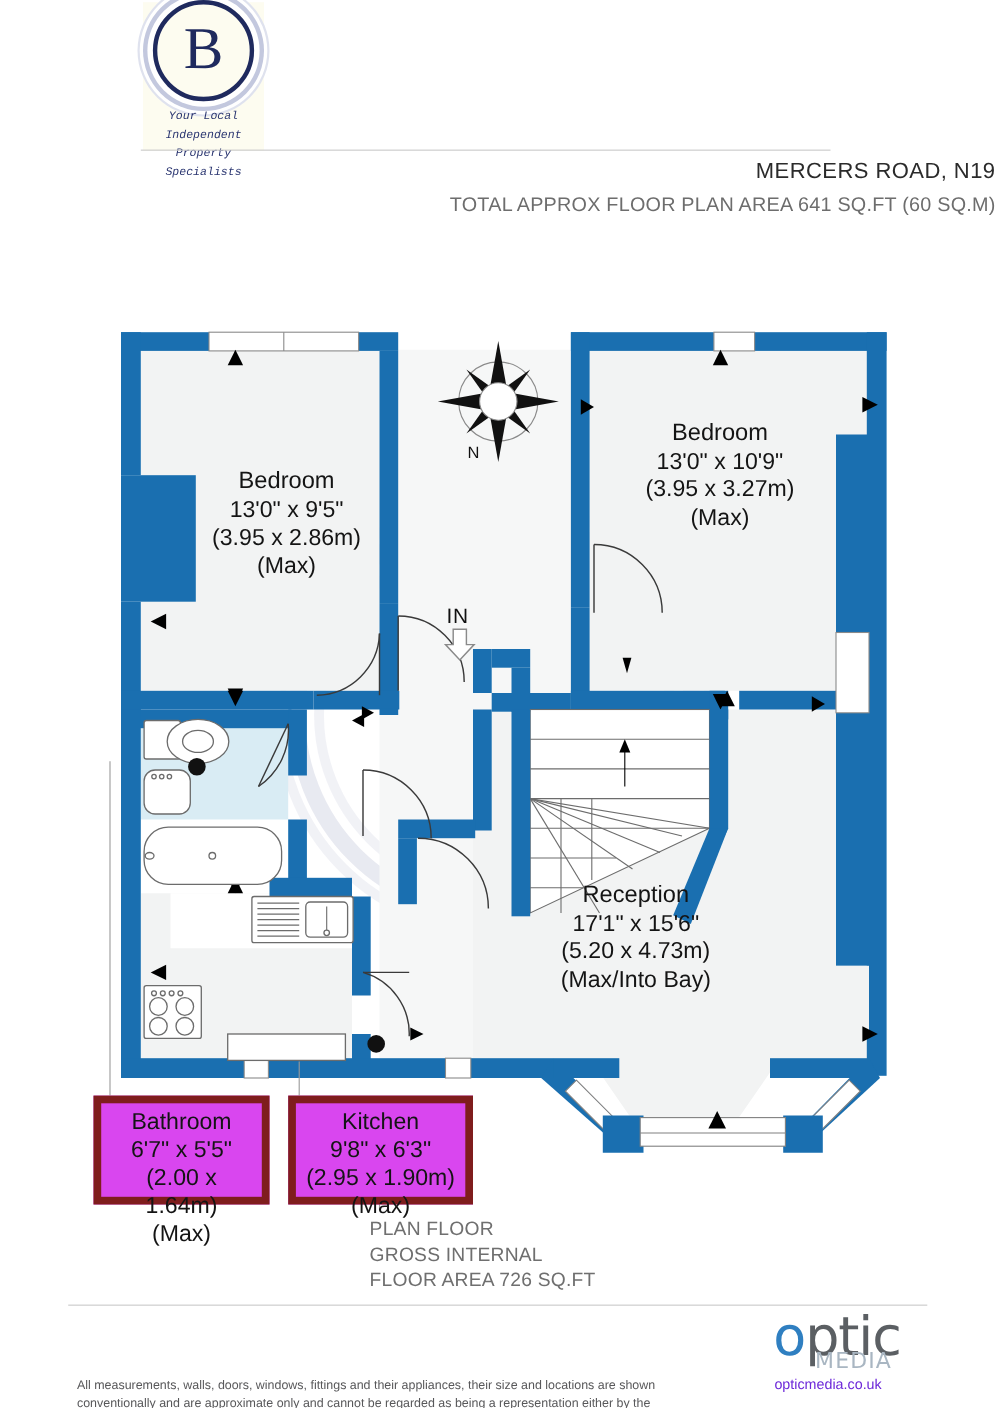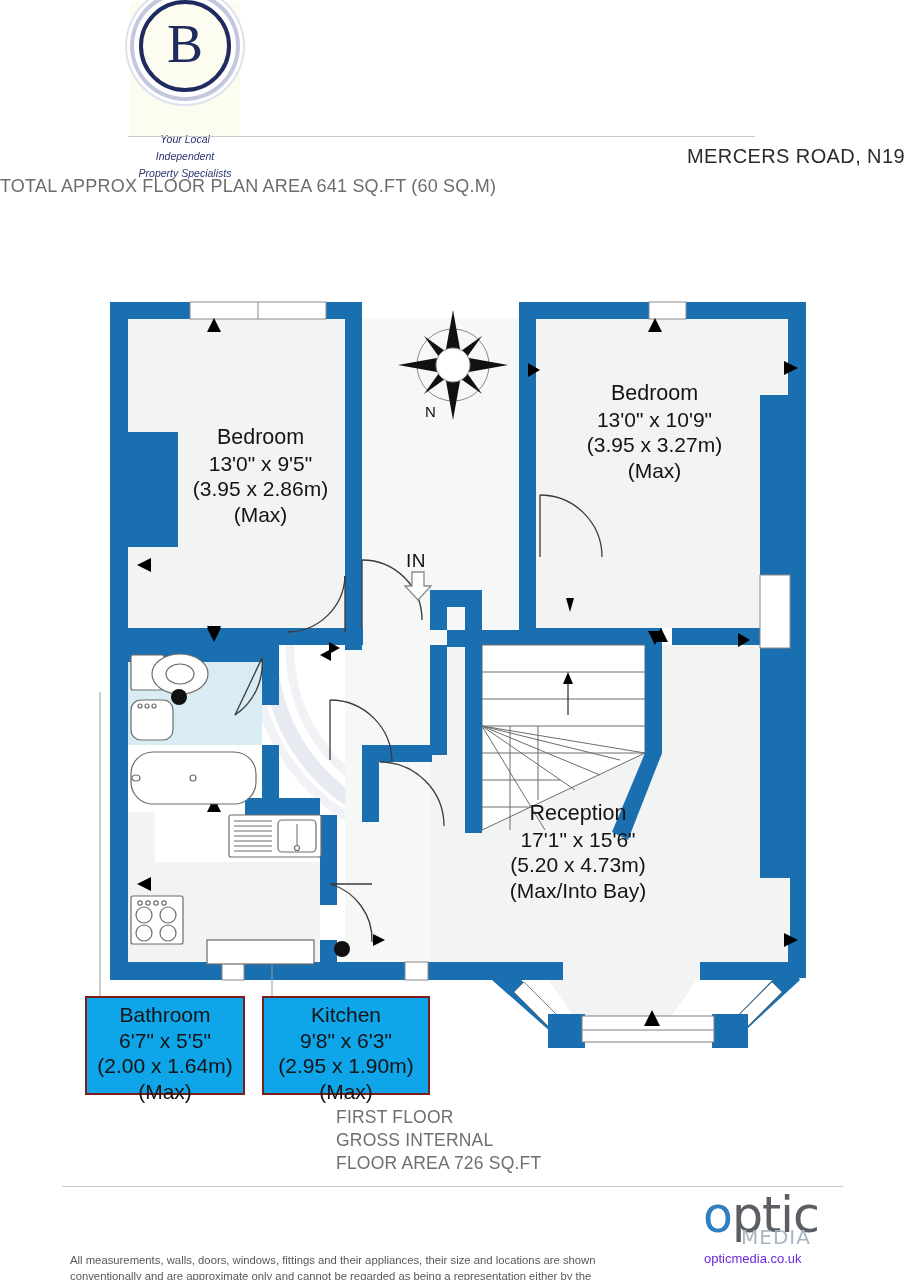--- a/index.html
+++ b/index.html
@@ -25,32 +25,32 @@
     box-shadow:0 0 0 5px #ffffff, 0 0 0 9px #c3c8de, 0 0 0 12px #ffffff, 0 0 0 14px #dfe2ee;
     display:flex;align-items:center;justify-content:center;
   }
   .logo-circle span{
     font-family:"Liberation Serif", serif;
     font-size:54px;color:#1f2a5e;line-height:1;margin-top:-4px;
   }
   .logo-tag{
     position:absolute;left:0;right:0;top:96px;
     text-align:center;color:#2a3570;
-    font-family:Liberation Sans, sans-serif;
-    font-size:10.5px;line-height:17px;font-style:italic;margin-top:33px;
+    font-family:Liberation Mono, monospace;
+    font-size:10.5px;line-height:17px;font-style:italic;
   }
   .hdr-rule{
     position:absolute;left:128px;top:136px;width:627px;height:1px;background:#c9c9c9;
   }
   .addr{
     position:absolute;left:0;right:0;top:145px;text-align:right;
     font-size:20px;letter-spacing:0.4px;color:#2b2b2b;
   }
   .area-line{
-    position:absolute;left:0;right:0;top:176px;text-align:left;
+    position:absolute;left:0;right:0;top:176px;text-align:right;
     font-size:18px;letter-spacing:0.2px;color:#6d6d6d;
   }
 
   
   .watermark{
     position:absolute;left:255px;top:455px;width:390px;height:390px;
     opacity:.55;pointer-events:none;
   }
 
   
@@ -58,21 +58,21 @@
 
   
   .rlabel{
     position:absolute;text-align:center;font-size:21px;line-height:25.5px;color:#141414;
     white-space:nowrap;
   }
   .rlabel .nm{font-size:21.5px;}
 
   
   .callout{
-    position:absolute;border:2px solid #7f1d1d;background:#0ea5e9;
+    position:absolute;border:7px solid #7f1d1d;background:#d946ef;
     text-align:center;font-size:21px;line-height:25.5px;color:#141414;
     padding:4px 8px 6px;box-sizing:border-box;
   }
 
   
   .floorcap{
     position:absolute;left:336px;top:1106px;
     font-size:17.5px;line-height:23px;color:#6f6f6f;letter-spacing:.2px;
   }
 
@@ -425,21 +425,21 @@
   </div>
 
   <div class="callout" style="left:262px;top:996px;width:168px;height:99px;">
     <div class="nm">Kitchen</div>
     <div>9'8" x 6'3"</div>
     <div>(2.95 x 1.90m)</div>
     <div>(Max)</div>
   </div>
 
   <div class="floorcap">
-    <div>FIRST FLOOR</div>
+    <div>PLAN FLOOR</div>
     <div>GROSS INTERNAL</div>
     <div>FLOOR AREA 726 SQ.FT</div>
   </div>
 
   <div class="foot-rule"></div>
   <div class="disclaimer">All measurements, walls, doors, windows, fittings and their appliances, their size and locations are shown conventionally and are approximate only and cannot be regarded as being a representation either by the seller or his agent.</div>
 
   <div class="optic">
     <div class="optic-word"><span class="optic-o">o</span><span>ptic</span></div>
     <div class="optic-media">MEDIA</div>

